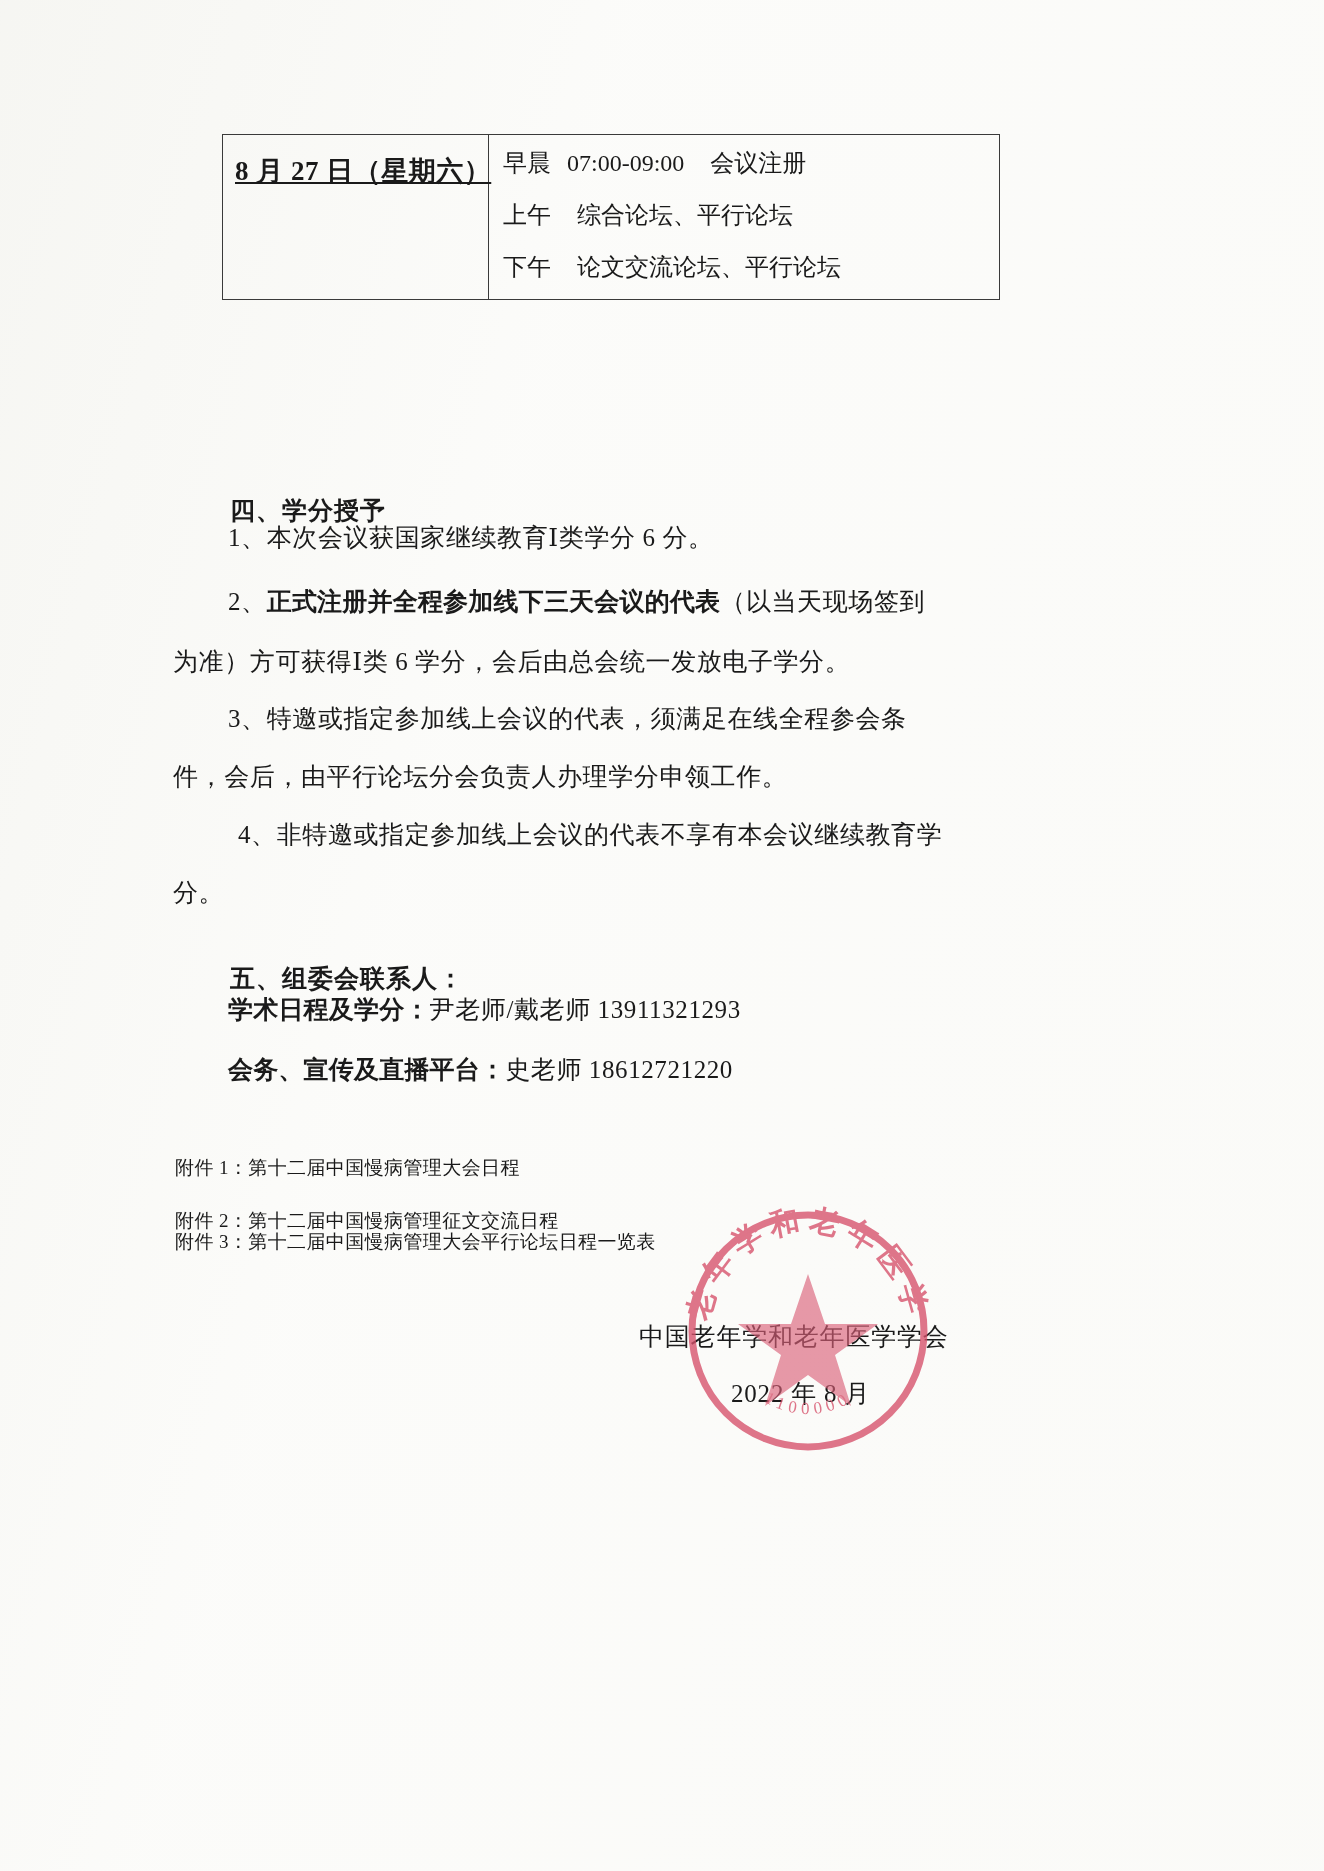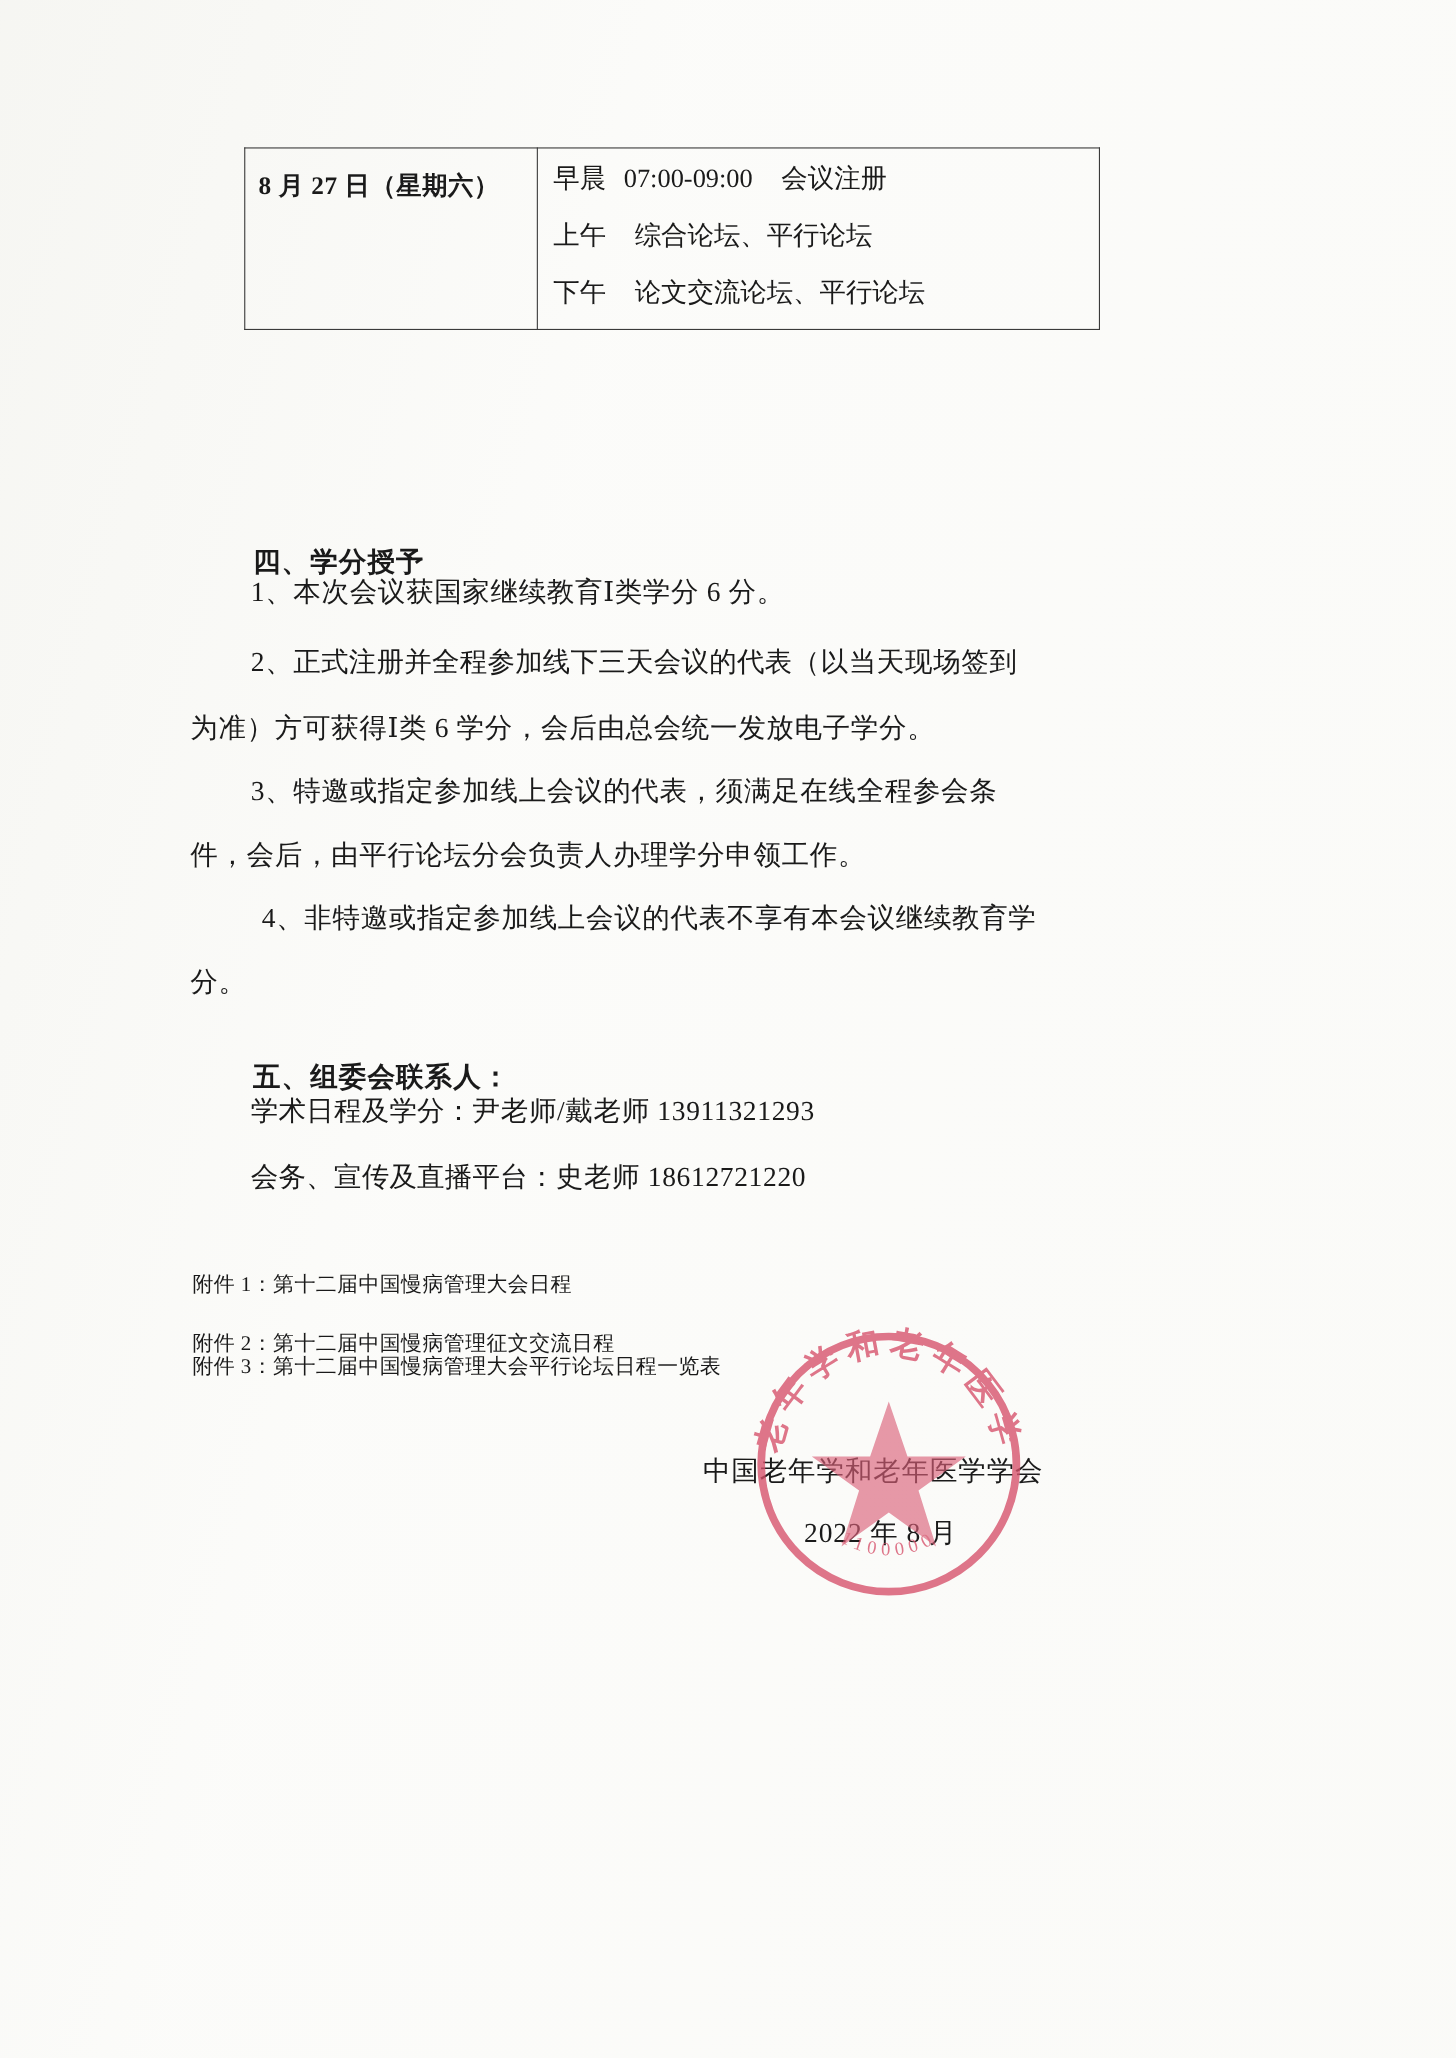--- a/index.html
+++ b/index.html
@@ -45,24 +45,25 @@
   .schedule-table td {
     border: 1.6px solid #3a3a3a;
     vertical-align: top;
     padding: 0;
   }
   .col-date { width: 265px; }
   .col-desc { width: 510px; }
 
   .date-cell {
     font-weight: bold;
-    font-size: 23px;
+    font-size: 27px;
     letter-spacing: 0.5px;
     padding: 18px 0 0 12px;
     white-space: nowrap;
+    text-decoration: underline;
   }
   .desc-cell {
     padding: 16px 0 14px 14px;
   }
   .desc-line {
     font-size: 24px;
     line-height: 1.0;
     margin-bottom: 28px;
     white-space: nowrap;
   }
@@ -80,21 +81,21 @@
     margin-top: 32px;
   }
   .para-line {
     position: absolute;
     font-size: 25px;
     letter-spacing: 0.6px;
     white-space: nowrap;
   }
   .para-line b,
   .para-line .bold {
-    font-weight: normal;
+    font-weight: bold;
     letter-spacing: 0.2px;
   }
 
   .attach-line {
     position: absolute;
     font-size: 19px;
     letter-spacing: 0.4px;
     white-space: nowrap;
   }
 

